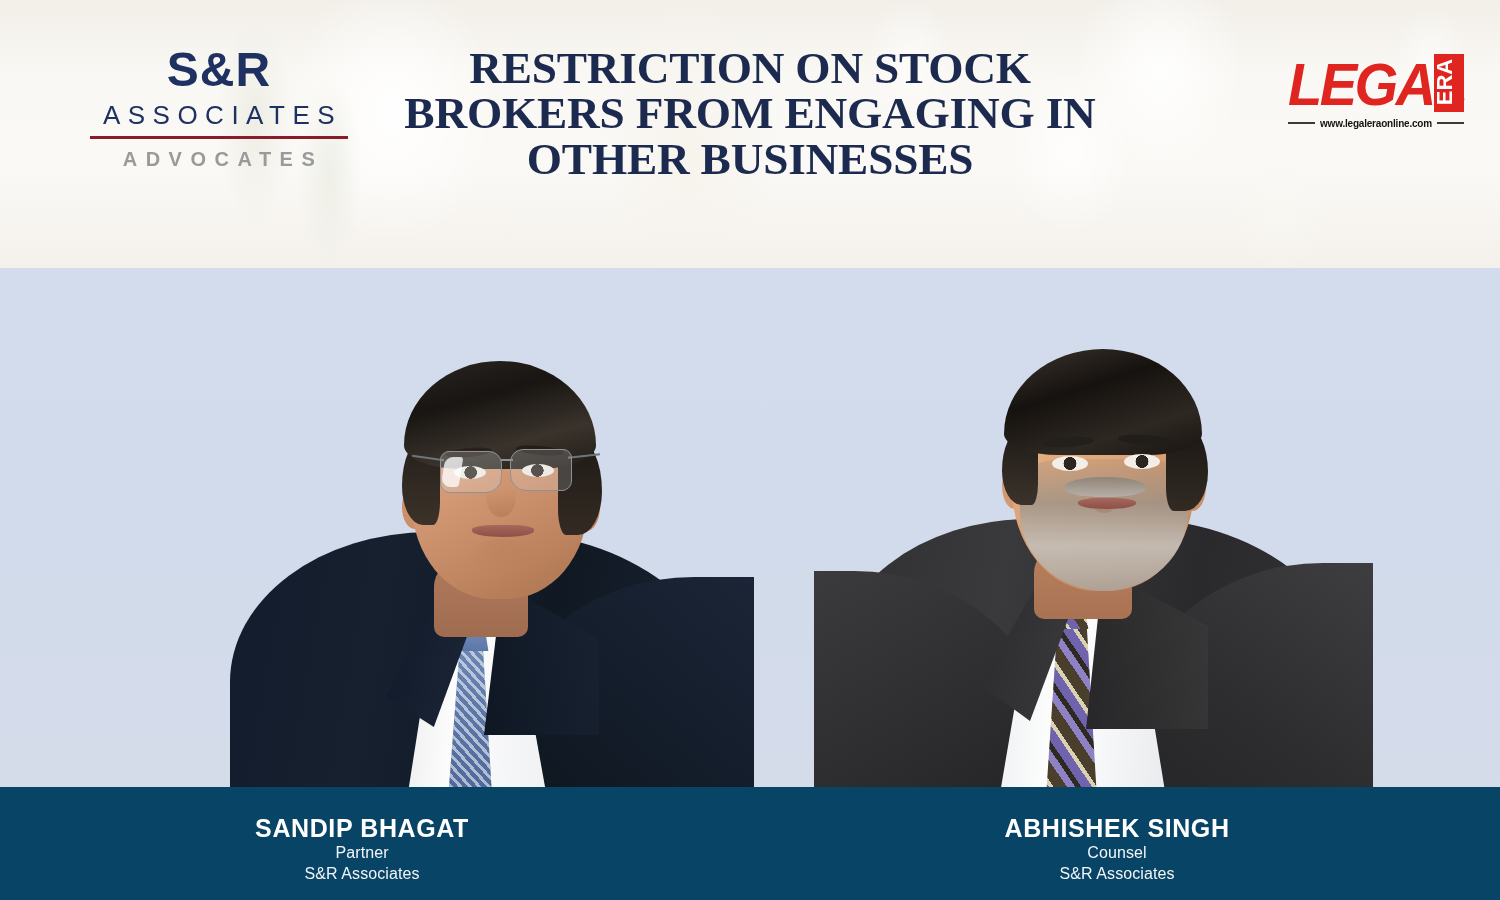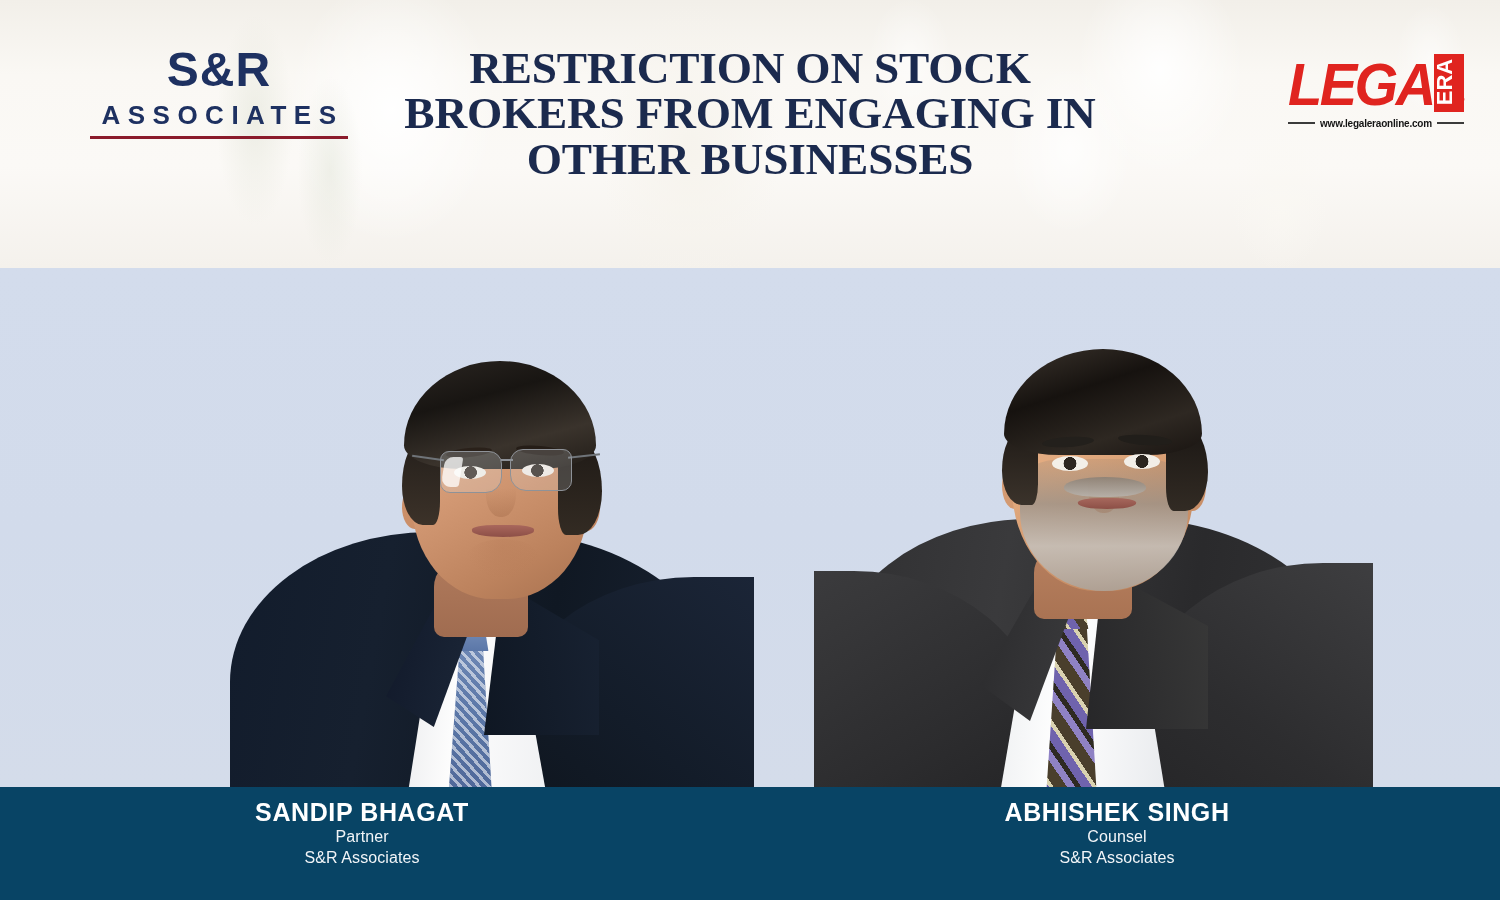--- a/index.html
+++ b/index.html
@@ -48,21 +48,21 @@
   .logo-sr .sr-main {
     font-family:"Liberation Sans", sans-serif;
     font-weight:bold;
     font-size:48px;
     color:#1e3161;
     letter-spacing:1px;
     line-height:1.02;
   }
   .logo-sr .sr-assoc {
     font-family:"Liberation Sans", sans-serif;
-    font-weight:bold;
+    font-weight:normal;
     font-size:26px;
     color:#1e3161;
     letter-spacing:7.5px;
     line-height:1.25;
     margin-top:4px;
     padding-left:7px;
   }
   .logo-sr .sr-rule {
     height:2.5px; background:#8b1b2b; width:258px; margin:5px auto 0 auto;
   }
@@ -342,21 +342,21 @@
 
   
   .name-banner {
     position:absolute; left:0; top:787px; width:1500px; height:113px;
     background:#084465;
     display:flex;
   }
   .name-block {
     flex:1 1 50%;
     display:flex; flex-direction:column; align-items:center;
-    justify-content:flex-start;
+    justify-content:center;
     padding-top:11px;
     margin-left:12px;
   }
   .name-block .nm {
     font-family:"Liberation Sans", sans-serif;
     font-weight:bold; font-size:25px; color:#ffffff;
     letter-spacing:0.6px; line-height:1.12;
   }
   .name-block .rl, .name-block .fm {
     font-family:"Liberation Sans", sans-serif;
@@ -371,20 +371,21 @@
 
 <div class="canvas">
 
   <div class="header">
     <div class="header-bg"></div>
 
     <div class="logo-sr">
       <div class="sr-main">S&amp;R</div>
       <div class="sr-assoc">ASSOCIATES</div>
       <div class="sr-rule"></div>
+      <div class="sr-adv">ADVOCATES</div>
     </div>
 
     <div class="banner-title">
       <span class="t-line">RESTRICTION ON STOCK</span>
       <span class="t-line">BROKERS FROM ENGAGING IN</span>
       <span class="t-line">OTHER BUSINESSES</span>
     </div>
 
     <div class="logo-legalera">
       <div class="le-row">

